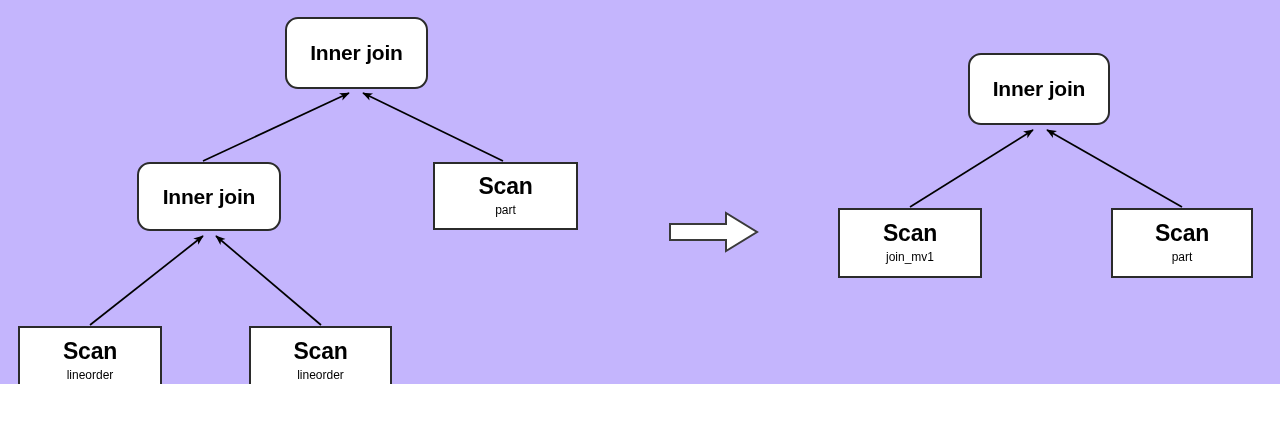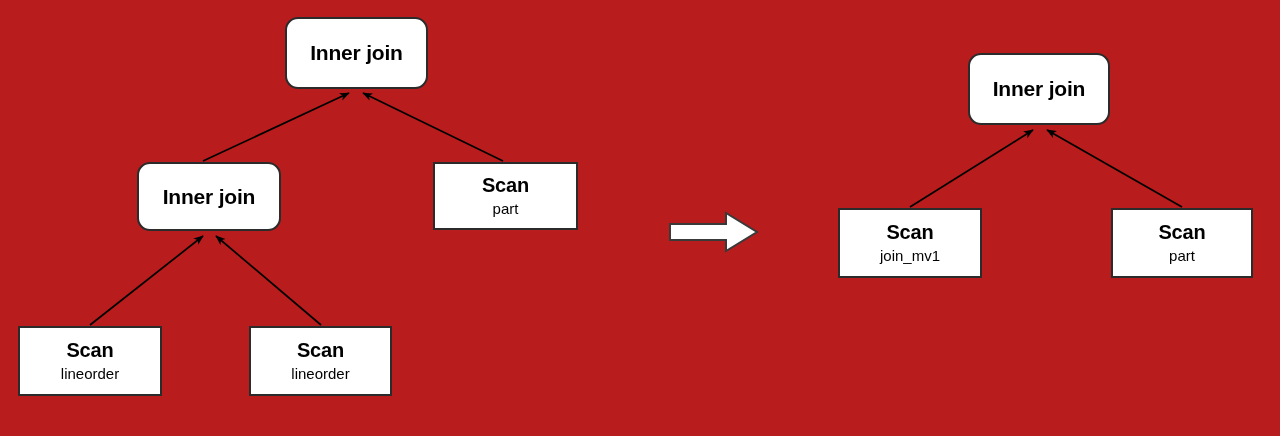--- a/index.html
+++ b/index.html
@@ -7,22 +7,22 @@
     padding: 0;
     background: #ffffff;
   }
   body {
     font-family: "Liberation Sans", sans-serif;
     -webkit-font-smoothing: antialiased;
   }
   #canvas {
     position: relative;
     width: 1280px;
-    height: 436px;
-    background: #b91c1c;
+    height: 384px;
+    background: #c4b5fd;
     overflow: hidden;
   }
   #edges {
     position: absolute;
     left: 0;
     top: 0;
     width: 1280px;
     height: 436px;
     pointer-events: none;
   }
@@ -41,24 +41,24 @@
     border-radius: 13px;
   }
   .node .title {
     font-size: 21px;
     font-weight: bold;
     color: #000000;
     line-height: 1.12;
     letter-spacing: -0.2px;
   }
   .node.sharp .title {
-    font-size: 20px;
+    font-size: 23px;
   }
   .node .subtitle {
-    font-size: 15px;
+    font-size: 12px;
     font-weight: normal;
     color: #000000;
     line-height: 1.2;
     margin-top: 3px;
   }
   .transform-arrow {
     position: absolute;
     z-index: 2;
   }
 </style>

